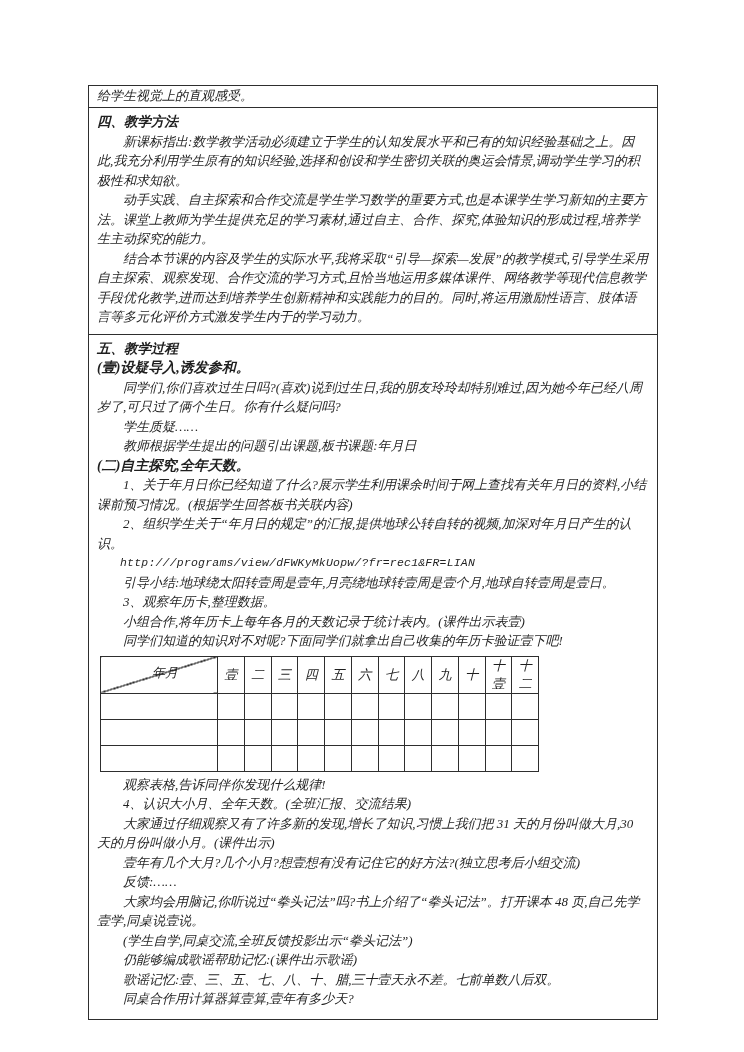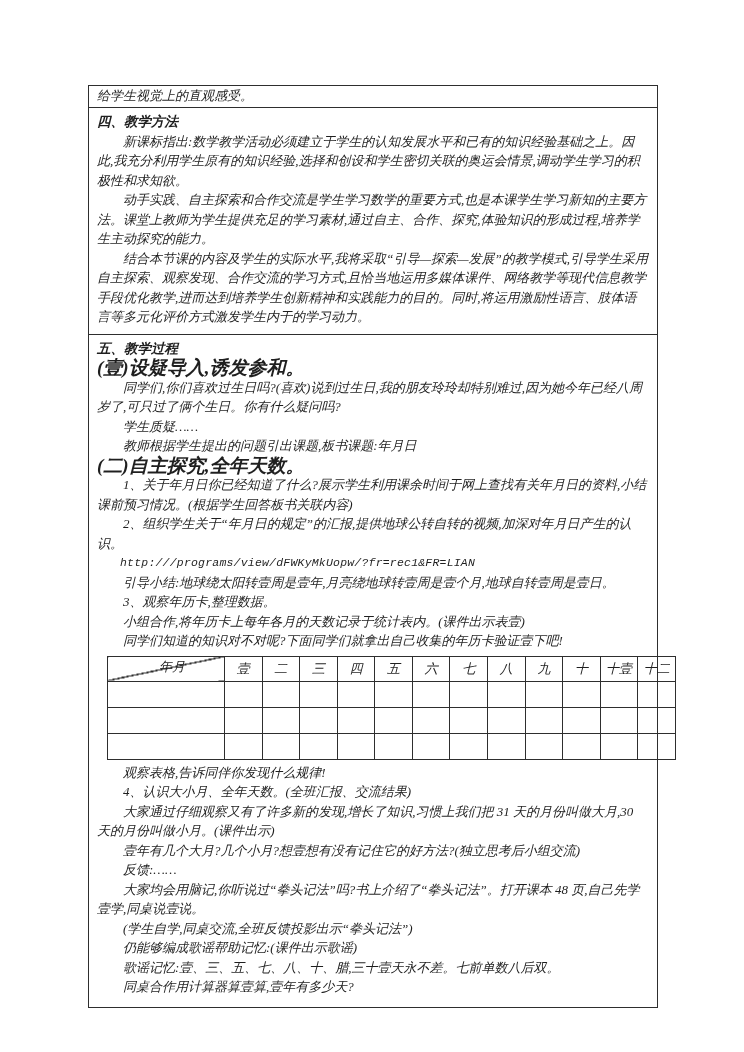--- a/index.html
+++ b/index.html
@@ -16,29 +16,29 @@
   .doc-row { border-bottom:1px solid #2e2e2e;font-style:italic; }
   .doc-row:last-child { border-bottom:none; }
   .row1 { padding:2px 8px 3px 8px; font-size:13px; line-height:16px; }
   .row2 { padding:4px 8px 7px 8px; }
   .row3 { padding:4px 8px 10px 8px; }
   .sec-heading {
     margin:0; font-weight:bold; font-size:13.5px; line-height:19.5px;
   }
   p.para { margin:0; font-size:13px; line-height:19.5px; }
   p.para.indent { text-indent:2em; }
-  p.para.bold { font-weight:bold; font-size:19px; text-indent:0; }
+  p.para.bold { font-weight:bold; font-size:14px; text-indent:0; }
   p.para.url {
     text-indent:2em;
     font-family:"Liberation Mono","DejaVu Sans Mono",monospace;
     font-size:11.5px; letter-spacing:0.2px;
   }
   table.stat {
     border-collapse:collapse; table-layout:fixed;
-    width:569px; margin:5px 0 3px 10px;
+    width:439px; margin:5px 0 3px 3px;
   }
   table.stat th, table.stat td {
     border:1px solid #2e2e2e; padding:0;
     font-weight:normal; font-size:13px; text-align:center;
     height:25px; box-sizing:border-box;
   }
   table.stat .c0 { width:117px; }
   table.stat tr.empty-row td { height:26px; }
   th.diag {
     position:relative;

